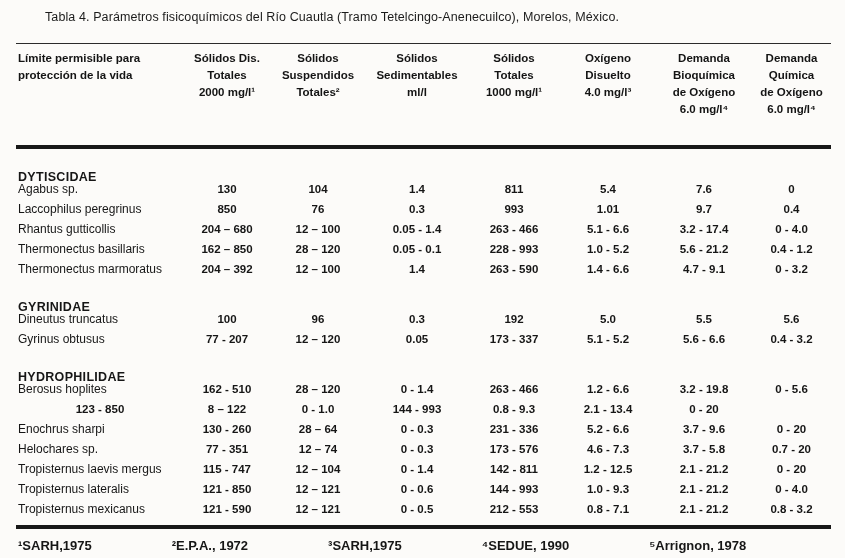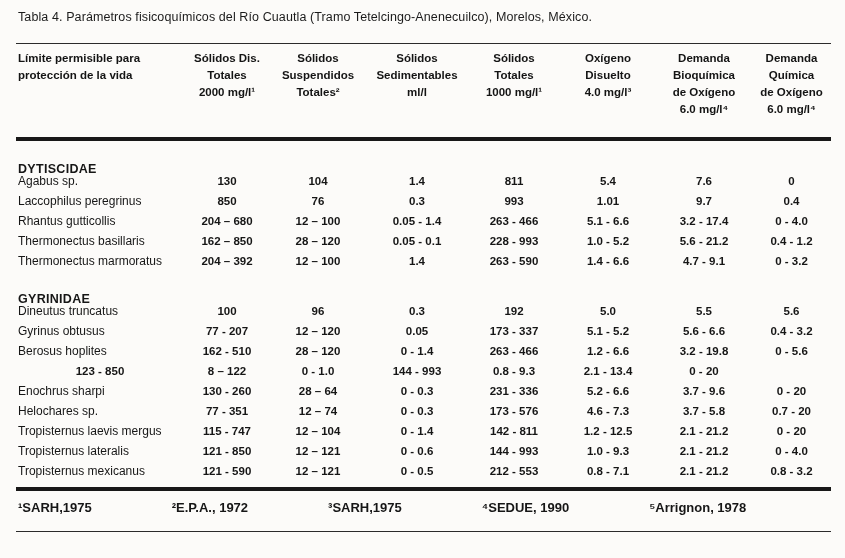--- a/index.html
+++ b/index.html
@@ -15,31 +15,32 @@
     height: 558px;
     background: #fcfbf9;
     padding: 8px 14px 0 16px;
     overflow: hidden;
   }
   .title {
     font-size: 12.5px;
     letter-spacing: 0.1px;
     padding: 2px 0 19px 2px;
     color: #1b1b1b;
+    margin-left: 27px;
   }
   .rule-thin  { border-top: 1.5px solid #2b2b2b; }
   .rule-thick { border-top: 4px solid #181818; }
   .rule-bottom{ border-top: 1.5px solid #2b2b2b; margin-top: 10px; }
 
   .grid-row {
     display: grid;
     grid-template-columns: 168px 86px 96px 102px 92px 96px 96px 1fr;
     align-items: center;
   }
-  .header { padding: 6px 0 19px; align-items: start; }
+  .header { padding: 6px 0 27px; align-items: start; }
   .th {
     font-size: 11.5px;
     font-weight: bold;
     text-align: center;
     line-height: 17px;
     color: #141414;
   }
   .th.first { text-align: left; padding-left: 2px; }
 
   .section-row { margin-top: 9px; height: 21px; }
@@ -190,20 +191,23 @@
       </div>
       <div class="grid-row data-row">
         <div class="species">Gyrinus obtusus</div>
         <div class="val">77 - 207</div>
         <div class="val">12 – 120</div>
         <div class="val">0.05</div>
         <div class="val">173 - 337</div>
         <div class="val">5.1 - 5.2</div>
         <div class="val">5.6 - 6.6</div>
         <div class="val">0.4 - 3.2</div>
+      </div>
+      <div class="grid-row section-row">
+        <div class="section-name">HYDROPHILIDAE</div>
       </div>
       <div class="grid-row data-row">
         <div class="species">Berosus hoplites</div>
         <div class="val">162 - 510</div>
         <div class="val">28 – 120</div>
         <div class="val">0 - 1.4</div>
         <div class="val">263 - 466</div>
         <div class="val">1.2 - 6.6</div>
         <div class="val">3.2 - 19.8</div>
         <div class="val">0 - 5.6</div>

